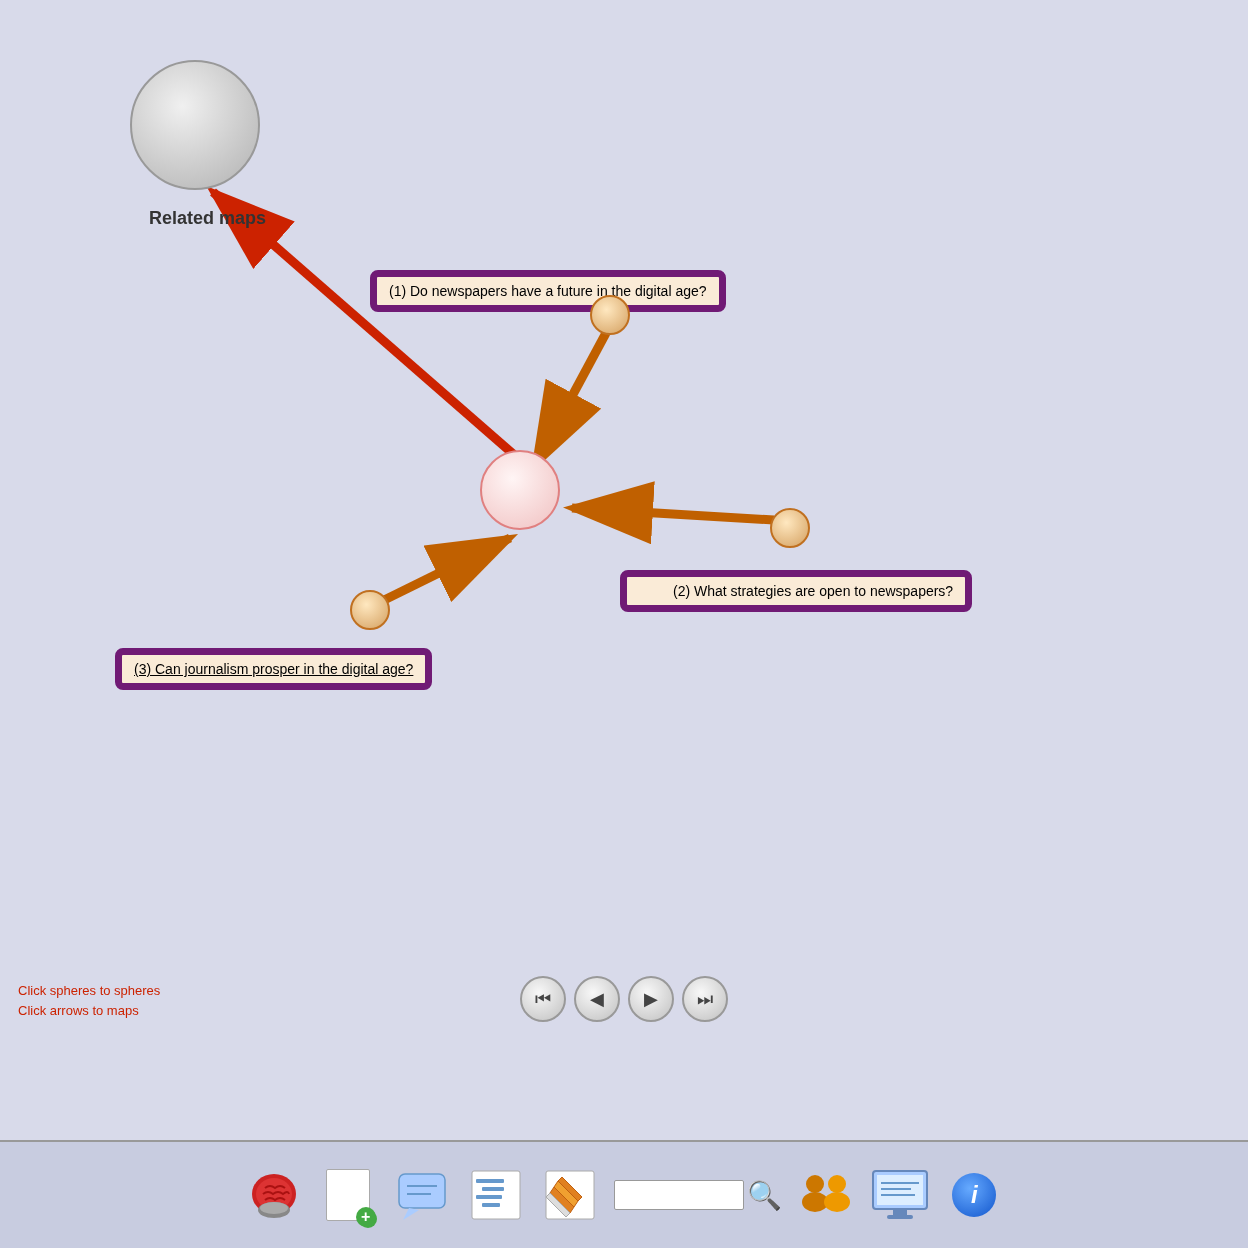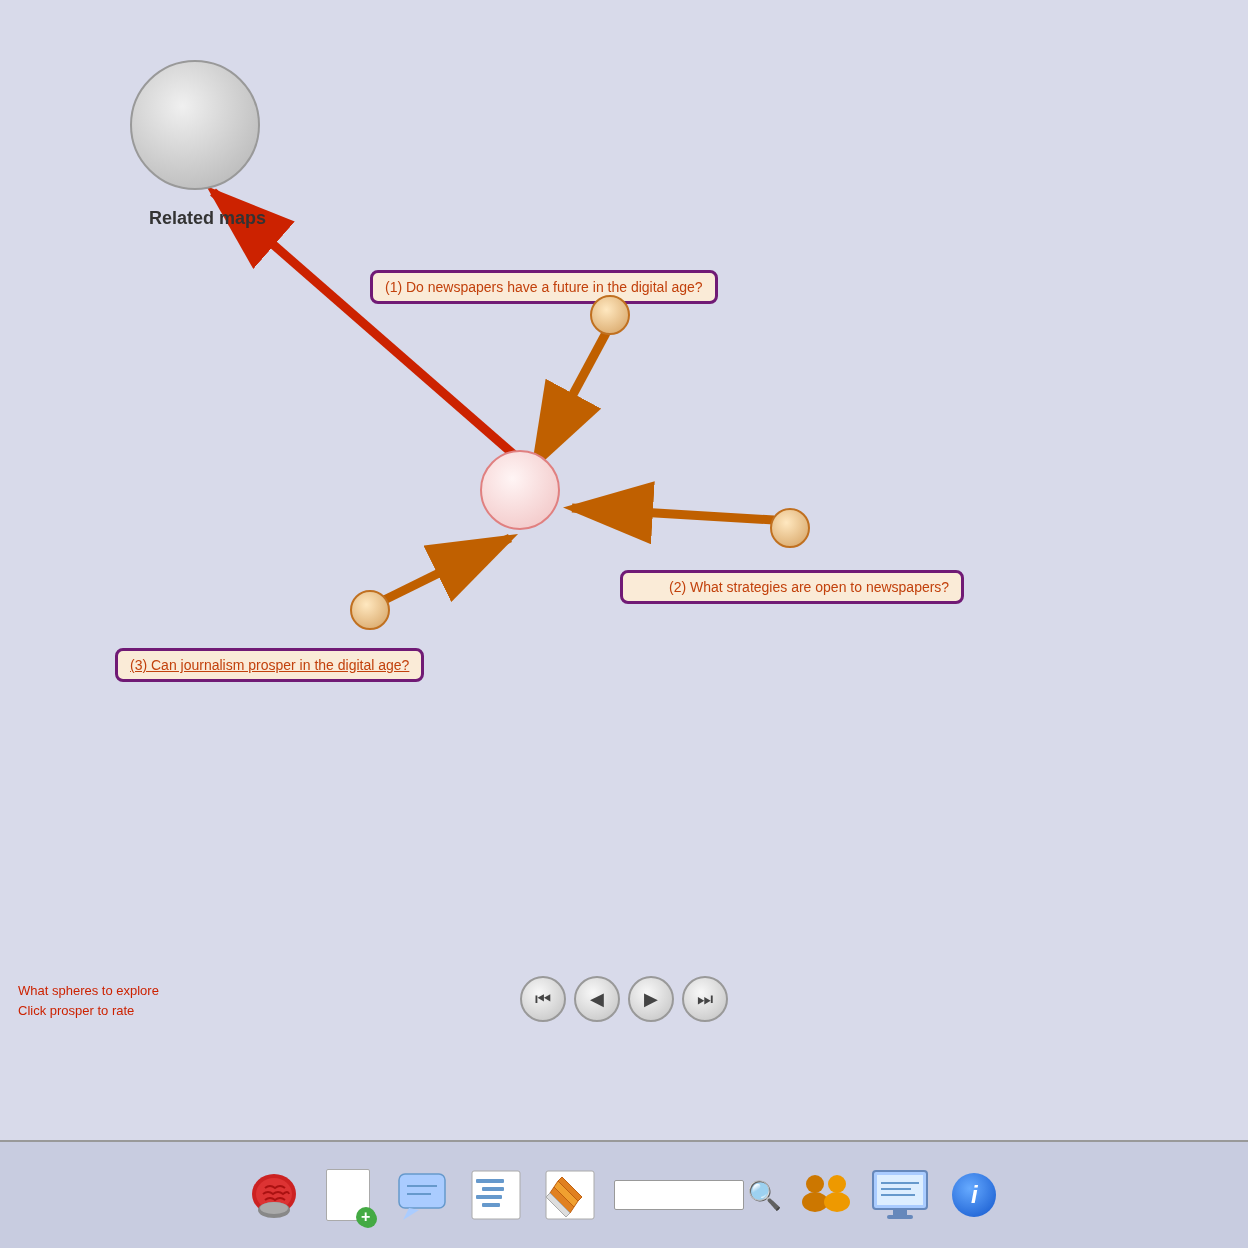--- a/index.html
+++ b/index.html
@@ -69,25 +69,25 @@
       background: radial-gradient(circle at 40% 35%, #ffe8c0, #d4a060);
       border: 2px solid #c07020;
       cursor: pointer;
       z-index: 10;
     }
 
     
     .label-box {
       position: absolute;
       background: #faebd7;
-      border: 3px solid #701a75;
+      border: 7px solid #701a75;
       border-radius: 8px;
       padding: 6px 12px;
       font-size: 14px;
-      color: #c2410c;
+      color: #000000;
       white-space: nowrap;
       cursor: pointer;
       z-index: 5;
     }
 
     .label-central {
       position: absolute;
       font-size: 18px;
       font-weight: bold;
       color: #cc2200;
@@ -282,22 +282,22 @@
 
   <div class="node-branch node-branch-2"></div>
 
   <div class="label-box label-2">(2) What strategies are open to newspapers?</div>
 
   <div class="node-branch node-branch-3"></div>
 
   <div class="label-box label-3">(3) Can journalism prosper in the digital age?</div>
 
   <div class="hint-text">
-    <div>What spheres to explore</div>
-    <div>Click prosper to rate</div>
+    <div>Click spheres to spheres</div>
+    <div>Click arrows to maps</div>
   </div>
 
   <div class="media-controls">
     <div class="media-btn">
       <span>⏮</span>
     </div>
     <div class="media-btn">
       <span>◀</span>
     </div>
     <div class="media-btn">

